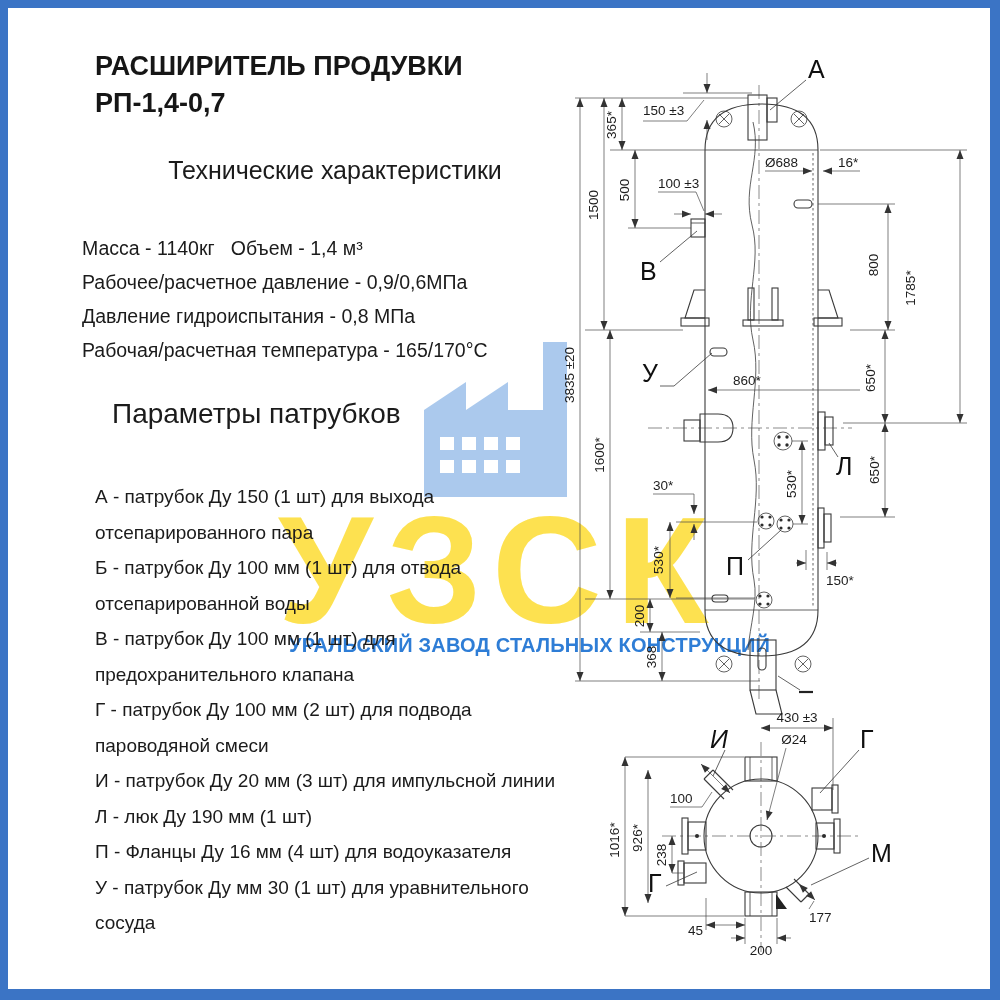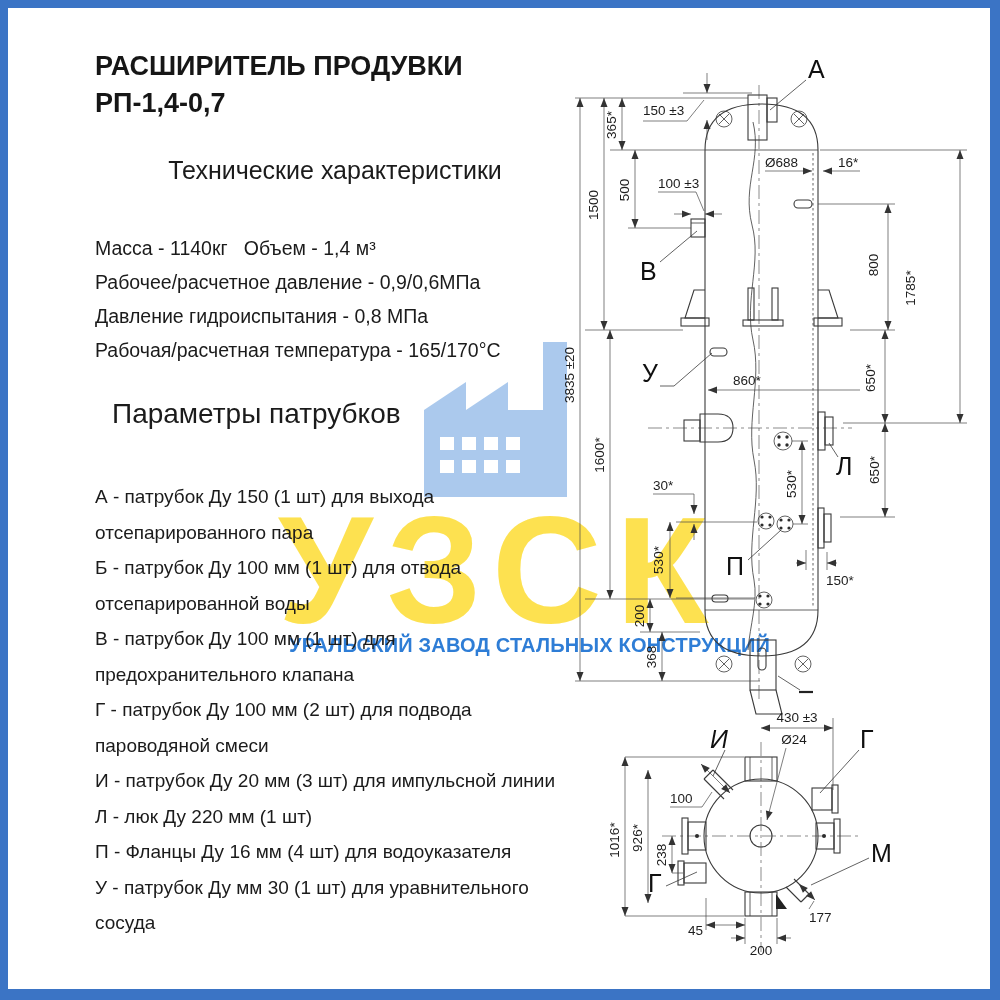--- a/index.html
+++ b/index.html
@@ -31,21 +31,21 @@
   
   .content{position:absolute;inset:0;z-index:2;padding-left:20px;}
   .title{
     position:absolute;left:95px;top:48px;width:480px;
     font-size:27px;font-weight:bold;line-height:37px;color:#161616;
   }
   .spec-heading{
     position:absolute;left:95px;top:156px;width:480px;
     font-size:25px;color:#1b1b1b;text-align:center;
   }
-  .spec-lines{position:absolute;left:95px;top:231px;width:480px;}
+  .spec-lines{position:absolute;left:82px;top:231px;width:480px;}
   .spec-line{
     font-size:19.5px;line-height:34px;color:#1b1b1b;white-space:pre-wrap;
   }
   .param-heading{
     position:absolute;left:112px;top:398px;width:480px;
     font-size:28px;color:#1b1b1b;
   }
   .nz-list{position:absolute;left:95px;top:479px;width:480px;}
   .nz-item{
     font-size:19px;line-height:35.5px;color:#1b1b1b;white-space:pre-wrap;margin:0;
@@ -105,21 +105,21 @@
     <div class="nz-list">
       <p class="nz-item">А - патрубок Ду 150 (1 шт) для выхода
 отсепарированного пара</p>
       <p class="nz-item">Б - патрубок Ду 100 мм (1 шт) для отвода
 отсепарированной воды</p>
       <p class="nz-item">В - патрубок Ду 100 мм (1 шт) для
 предохранительного клапана</p>
       <p class="nz-item">Г - патрубок Ду 100 мм (2 шт) для подвода
 пароводяной смеси</p>
       <p class="nz-item">И - патрубок Ду 20 мм (3 шт) для импульсной линии</p>
-      <p class="nz-item">Л - люк Ду 220 мм (1 шт)</p>
+      <p class="nz-item">Л - люк Ду 190 мм (1 шт)</p>
       <p class="nz-item">П - Фланцы Ду 16 мм (4 шт) для водоуказателя</p>
       <p class="nz-item">У - патрубок Ду мм 30 (1 шт) для уравнительного
 сосуда</p>
     </div>
   </div>
 
   <svg class="draw" width="445" height="950" viewBox="555 40 445 950">
     <defs>
       <marker id="ar" markerWidth="12" markerHeight="10" refX="10" refY="5" orient="auto-start-reverse" markerUnits="userSpaceOnUse">
         <path d="M1,1.5 L10,5 L1,8.5 Z" fill="#333"></path>

